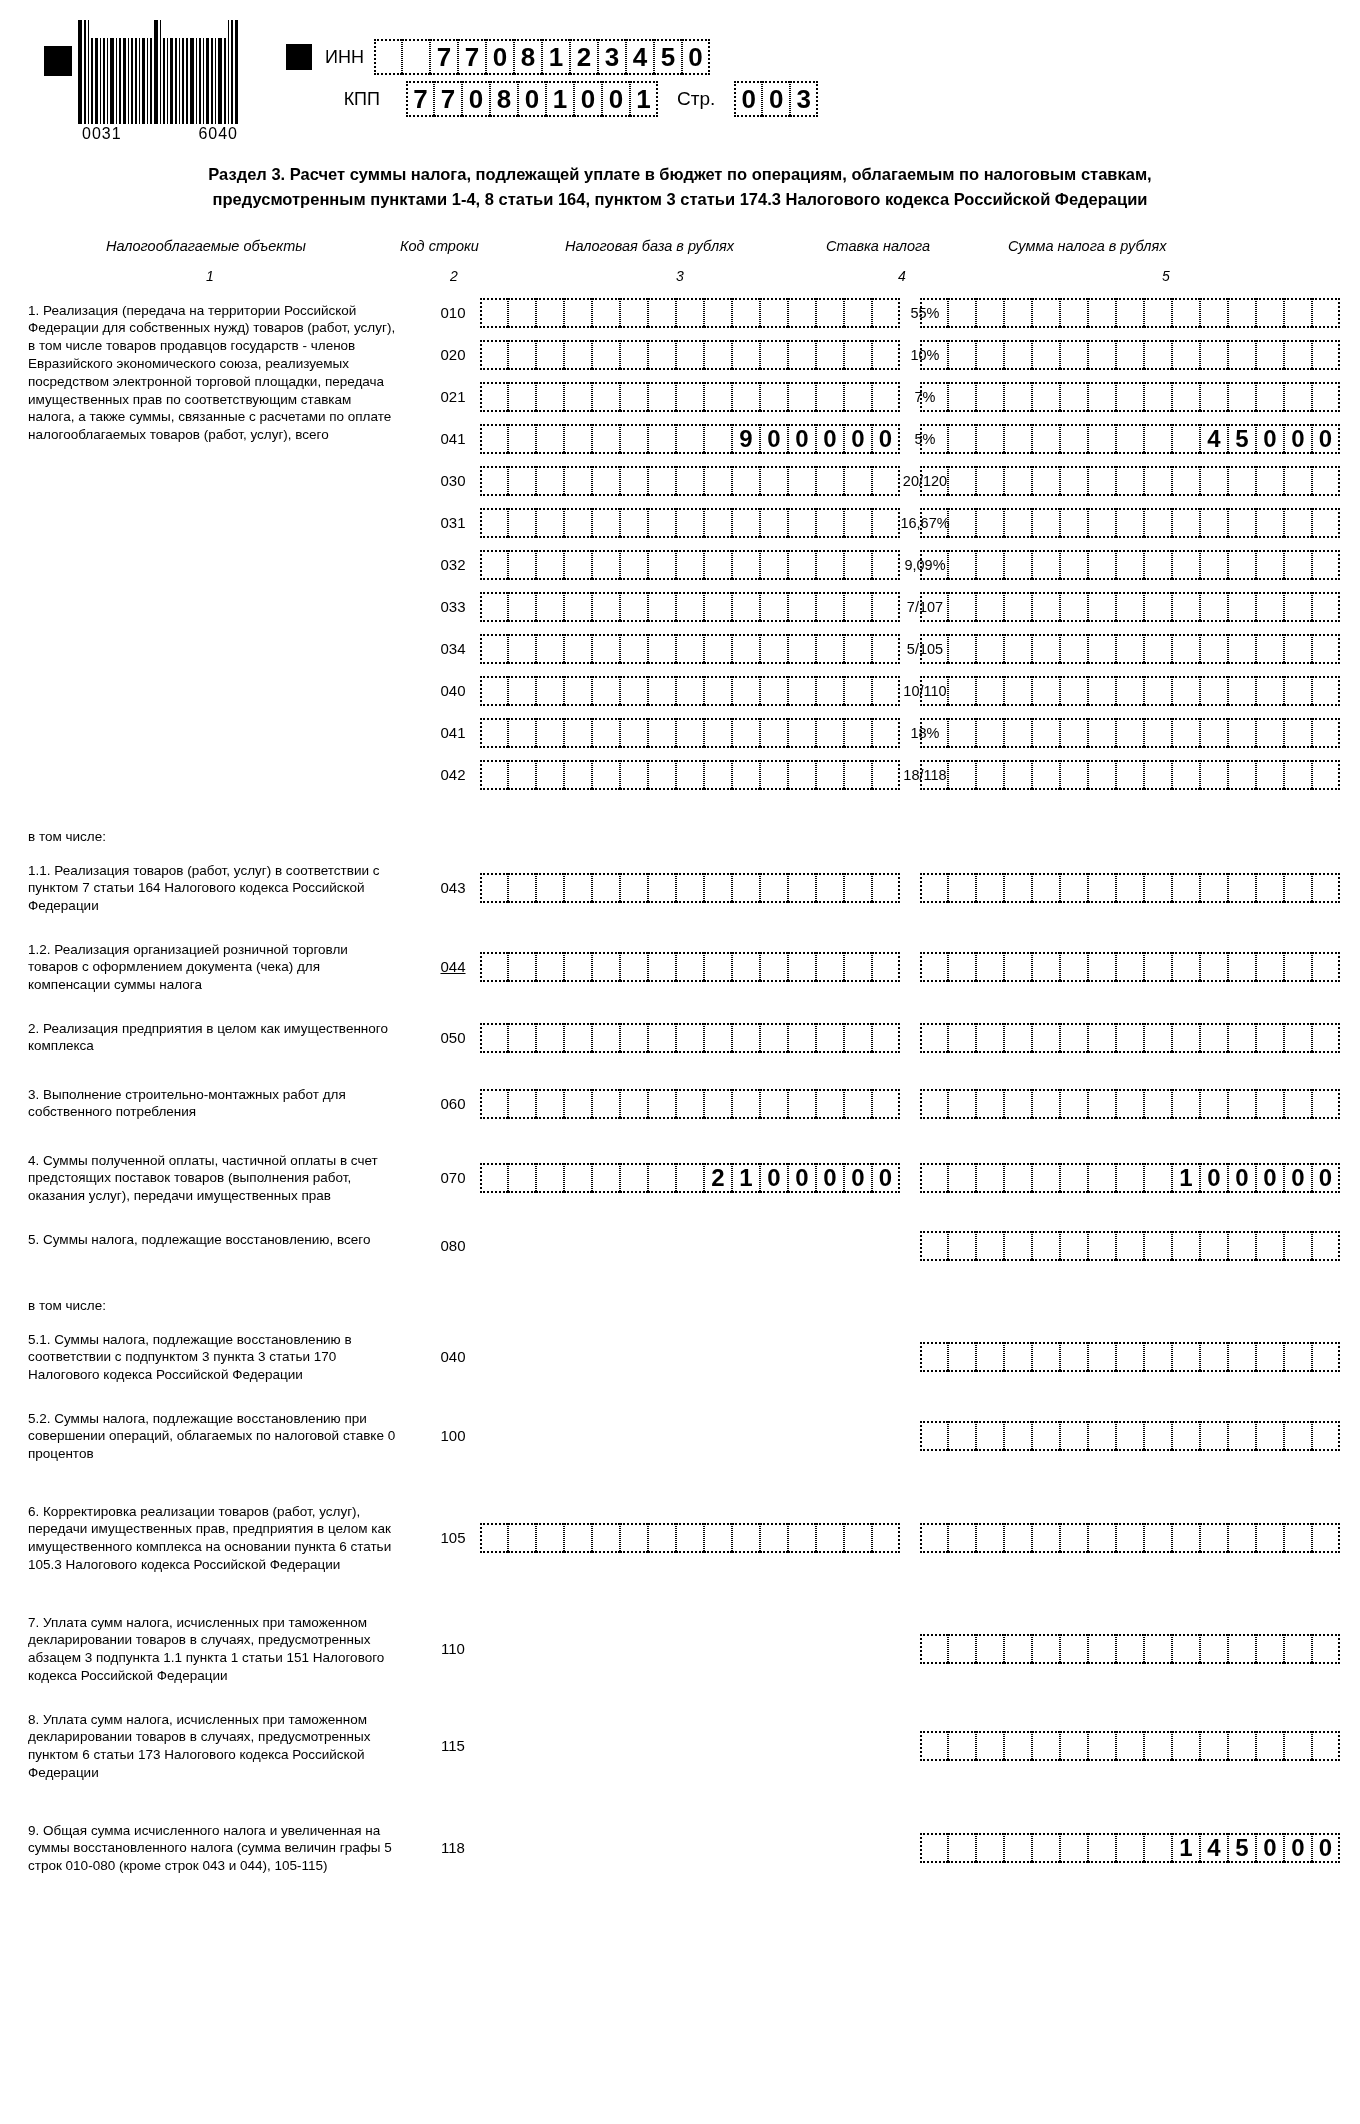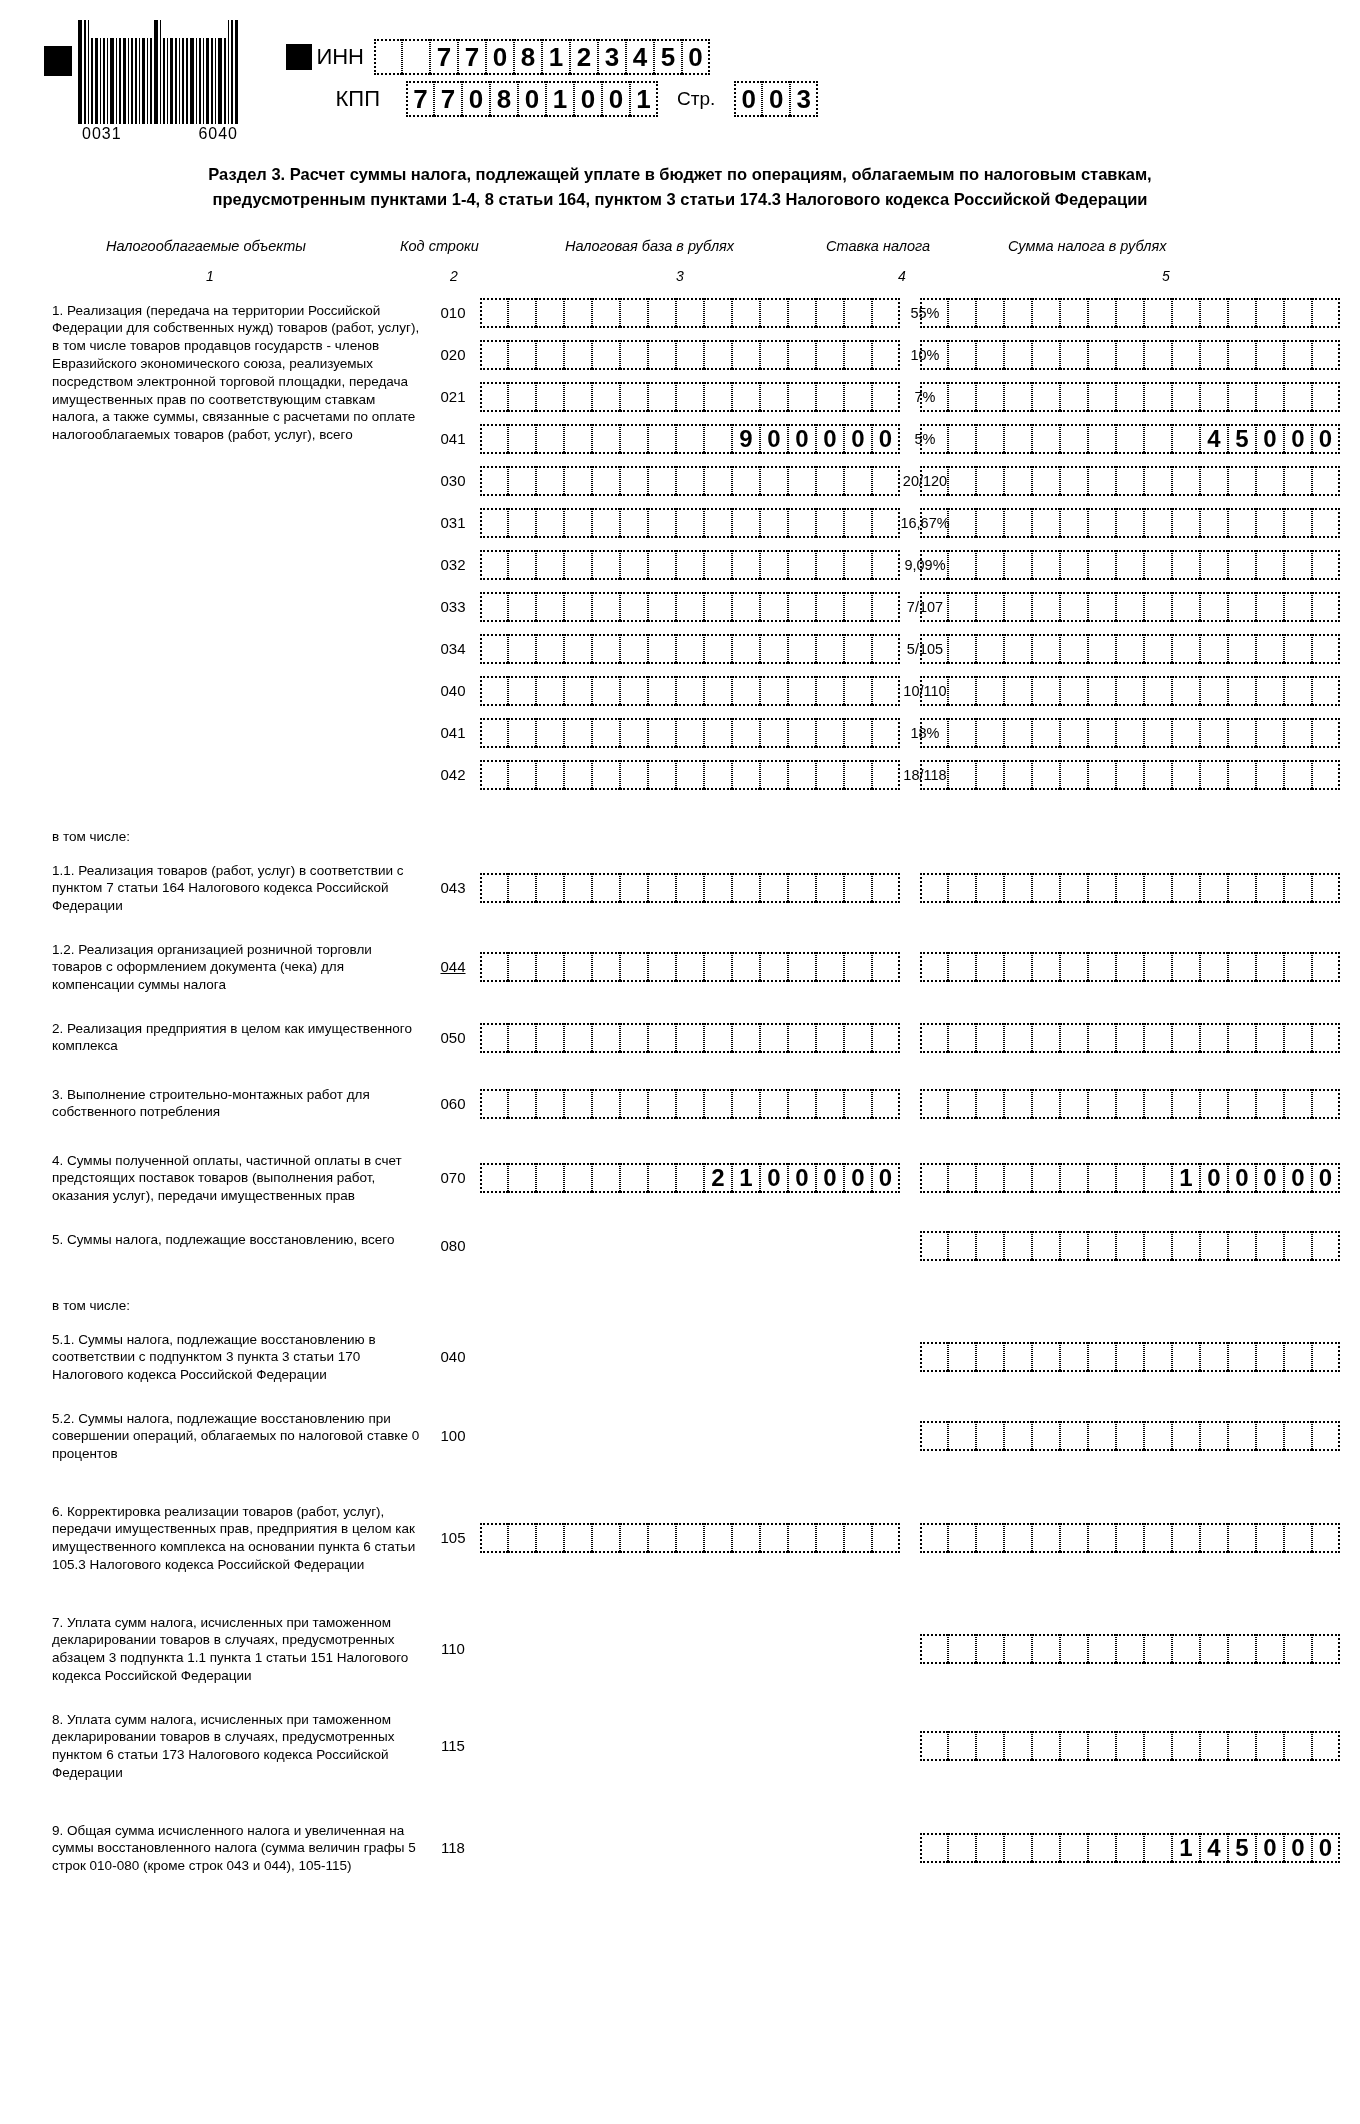--- a/index.html
+++ b/index.html
@@ -63,21 +63,21 @@
     margin-left: 44px;
     flex: 0 0 auto;
   }
   .fld-row {
     display: flex;
     align-items: center;
     height: 38px;
   }
   .fld-row.kpp { margin-top: 4px; gap: 16px; }
   .fld-label {
-    font-size: 22px;
+    font-size: 18px;
     width: 62px;
     text-align: right;
     padding-right: 10px;
     letter-spacing: 0px;
   }
   .page-label {
     font-size: 19px;
     padding: 0 3px;
   }
 
@@ -138,21 +138,21 @@
   
   .grid {
     position: relative;
     width: 1360px;
   }
   .obj-text {
     position: absolute;
     font-size: 13.5px;
     line-height: 1.32;
     width: 368px;
-    left: 52px;
+    left: 28px;
   }
   .row-code {
     position: absolute;
     font-size: 15px;
     left: 432px;
     width: 42px;
     text-align: center;
   }
   .rate {
     position: absolute;

